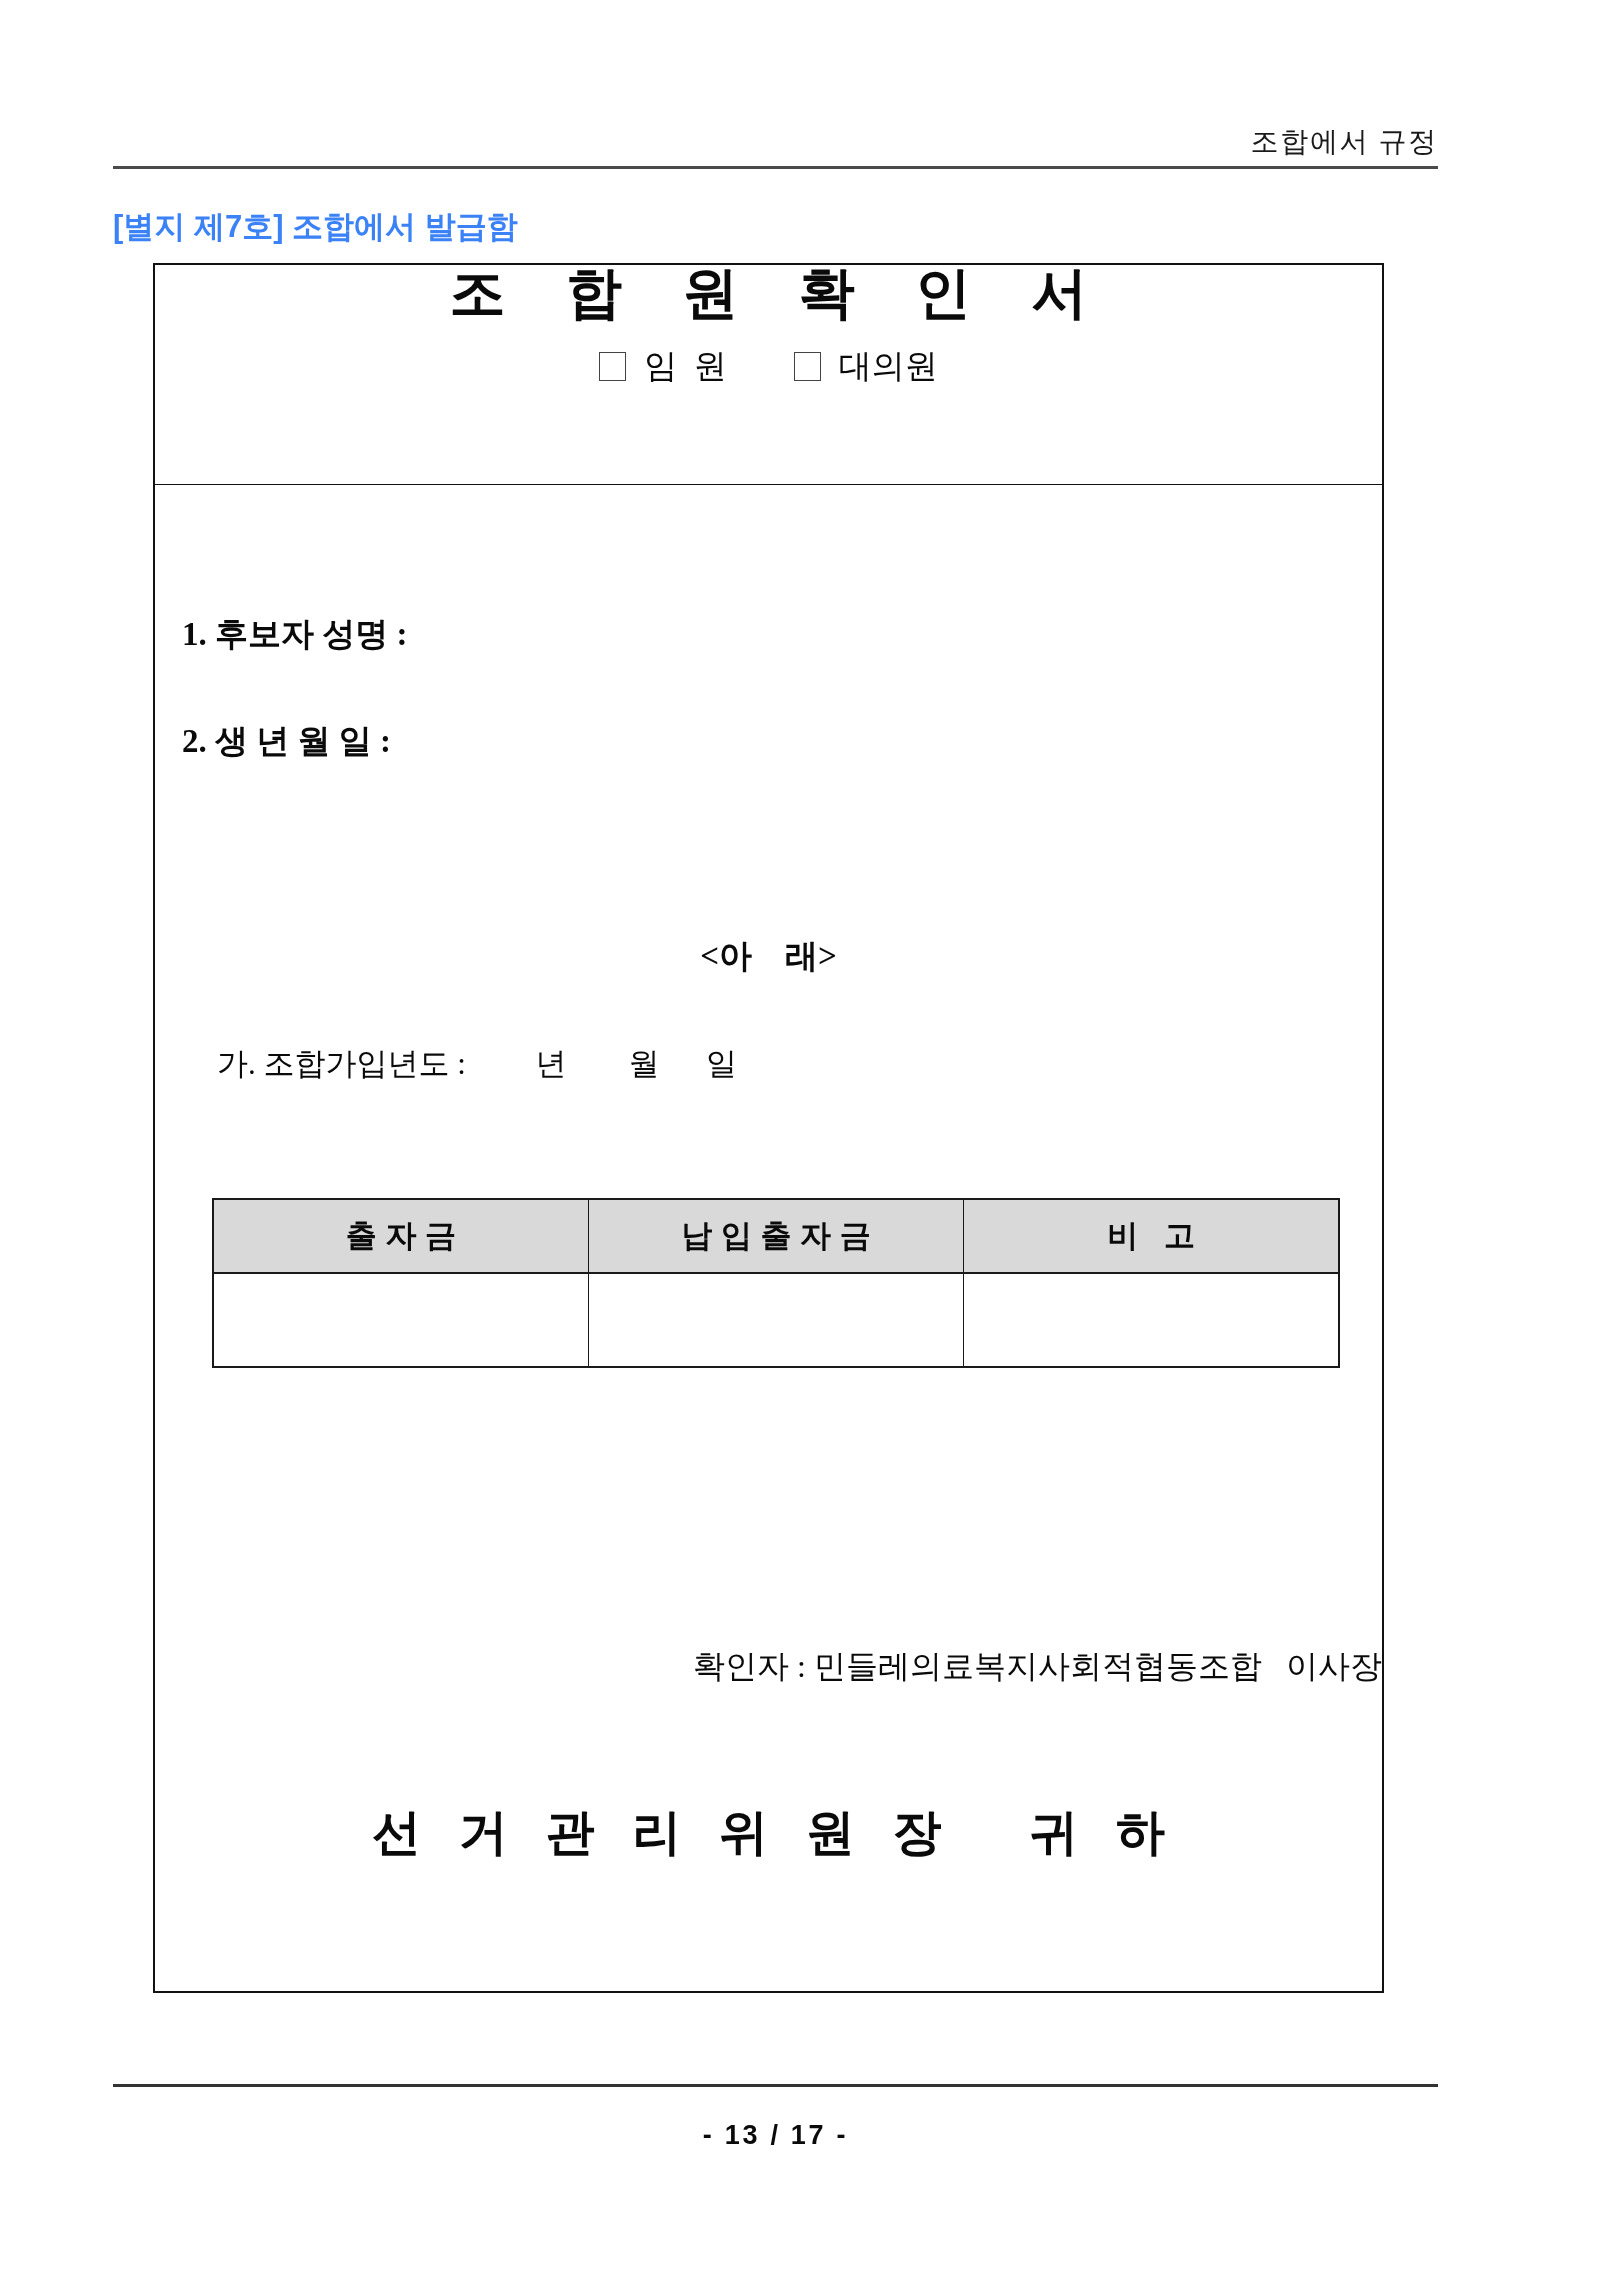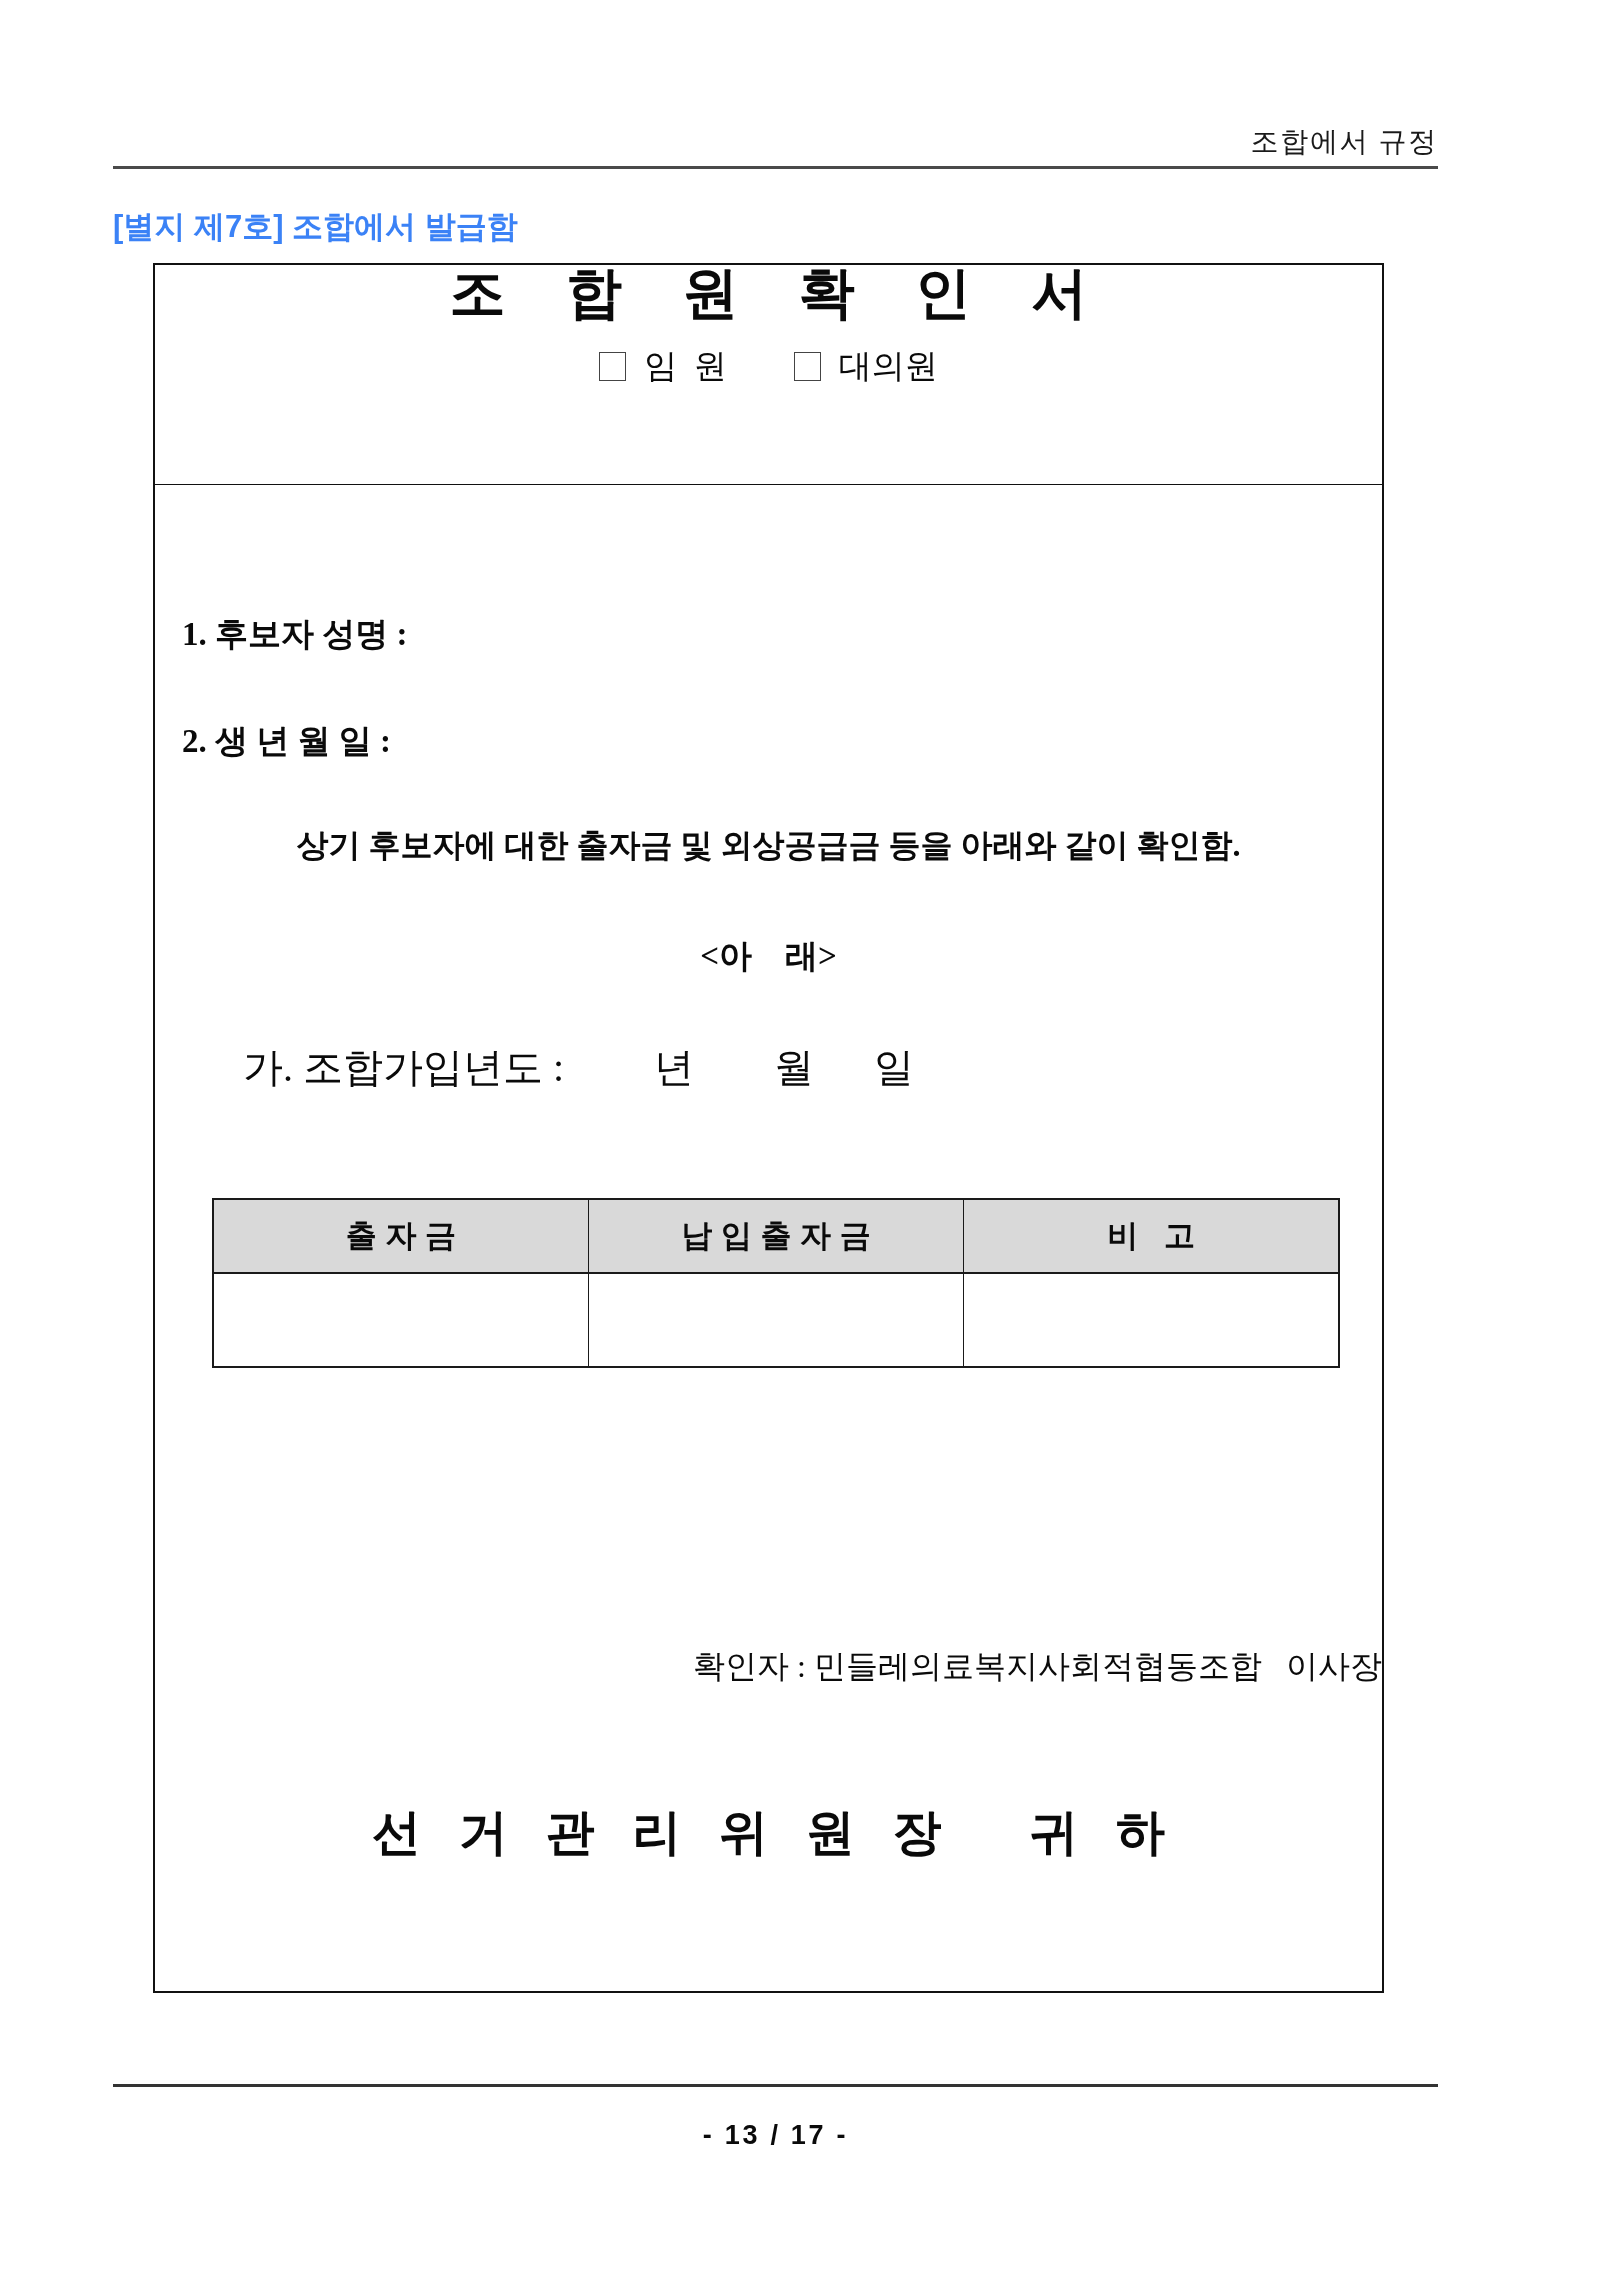--- a/index.html
+++ b/index.html
@@ -63,21 +63,21 @@
 
   .statement {
     position: absolute; top: 564px; left: 0; right: 0; text-align: center;
     font-size: 32px; font-weight: bold; line-height: 1; white-space: pre;
   }
   .below-heading {
     position: absolute; top: 675px; left: 0; right: 0; text-align: center;
     font-size: 33px; font-weight: bold; line-height: 1; white-space: pre;
   }
   .detail-line {
-    position: absolute; left: 62px; font-size: 40px; line-height: 1; white-space: pre; margin-left: 26px;
+    position: absolute; left: 62px; font-size: 31px; line-height: 1; white-space: pre;
   }
   .detail-ga { top: 783px; }
   .detail-na { top: 890px; }
 
   .investment-table {
     position: absolute; top: 933px; left: 57px; width: 1128px;
     border-collapse: collapse; table-layout: fixed;
     border: 2.7px solid #1a1a1a;
   }
   .investment-table th {
@@ -134,21 +134,20 @@
         <div class="role-group">
           <span class="checkbox-square"></span>
           <span class="role-label serif">대의원</span>
         </div>
       </div>
     </div>
 
     <div class="field-line field-1 serif">1. 후보자 성명 :</div>
     <div class="field-line field-2 serif">2. 생 년 월 일 :</div>
 
-    <div class="statement serif">상기 후보자에 대한 출자금 및 외상공급금 등을 아래와 같이 확인함.</div>
 
     <div class="below-heading serif">&lt;아    래&gt;</div>
 
     <div class="detail-line detail-ga serif">가. 조합가입년도 :         년        월      일</div>
 
     <table class="investment-table">
       <thead>
         <tr>
           <th>출 자 금</th>
           <th>납 입 출 자 금</th>

